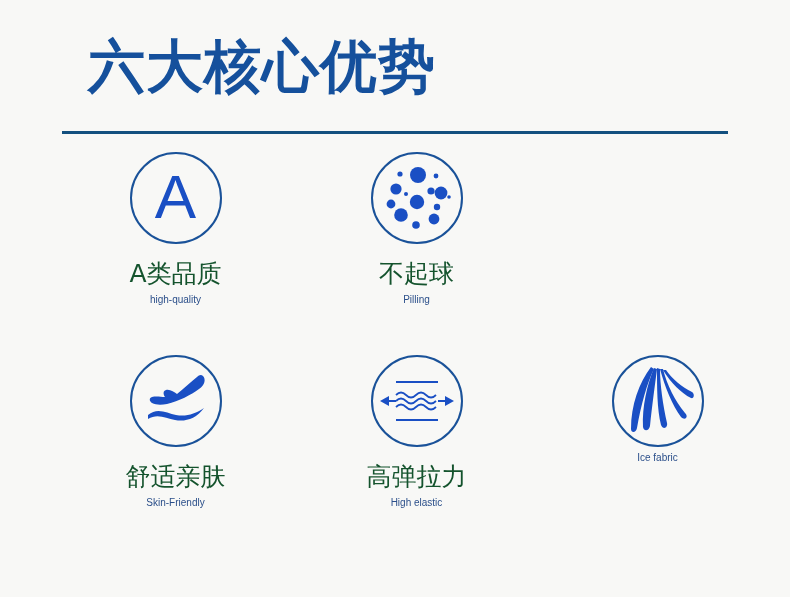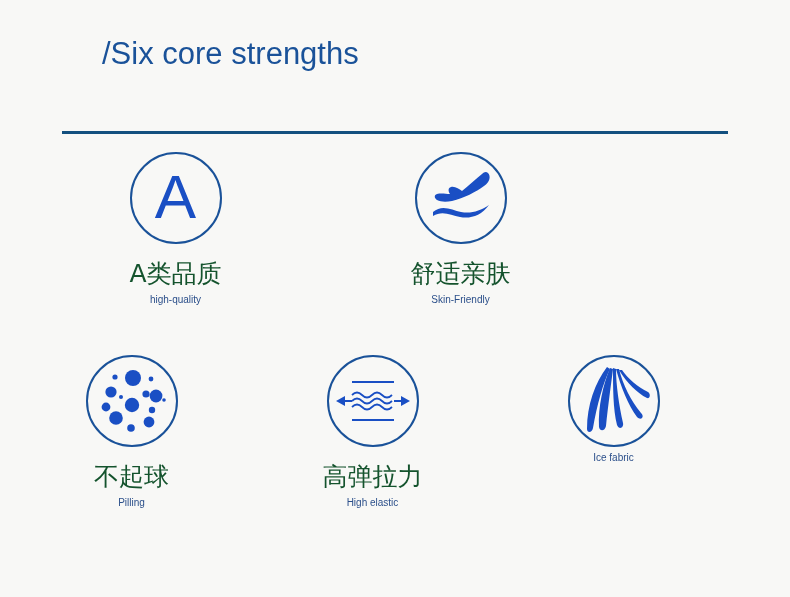--- a/index.html
+++ b/index.html
@@ -124,55 +124,35 @@
     white-space: nowrap;
   }
 </style>
 </head>
 <body>
 
 <div class="page">
 
   <div class="header">
     <div class="header-row">
-      <span class="title-en">/Six core strengths</span>
+      <span class="title-cn">六大核心优势</span>
     </div>
     <div class="divider"></div>
   </div>
 
   <div class="grid">
 
     <div class="cell cell-1">
       <div class="icon-circle">
         <span class="letter-a">A</span>
       </div>
       <div class="label-cn">A类品质</div>
       <div class="label-en">high-quality</div>
     </div>
 
-
-    <div class="cell cell-4">
-      <div class="icon-circle">
-        <svg width="66" height="56" viewBox="0 0 66 56" aria-hidden="true">
-          <g fill="#1a4fc4">
-
-            <path d="M60 3 C63 6, 62 12, 56 16 C48 22, 36 28, 24 31
-                     C18 32, 13 32, 9 30 C6 28, 6 25, 9 24
-                     C13 23, 18 24, 22 24 C20 21, 20 18, 23 17
-                     C27 16, 31 19, 34 21 C40 16, 48 9, 54 4
-                     C56 2, 58 1, 60 3 Z"></path>
-
-            <path d="M5 42 C14 34, 24 40, 33 42 C43 44, 52 41, 61 35
-                     C53 46, 42 49, 32 47 C23 45, 14 40, 5 46 Z"></path>
-          </g>
-        </svg>
-      </div>
-      <div class="label-cn">舒适亲肤</div>
-      <div class="label-en">Skin-Friendly</div>
-    </div>
 
     <div class="cell">
       <div class="icon-circle">
         <svg width="76" height="76" viewBox="0 0 76 76" aria-hidden="true">
           <g fill="#1a4fc4">
             <circle cx="39" cy="15" r="8"></circle>
             <circle cx="21" cy="14" r="2.6"></circle>
             <circle cx="57" cy="16" r="2.4"></circle>
             <circle cx="17" cy="29" r="5.6"></circle>
             <circle cx="52" cy="31" r="3.6"></circle>
@@ -185,20 +165,40 @@
             <circle cx="22" cy="55" r="6.8"></circle>
             <circle cx="55" cy="59" r="5.4"></circle>
             <circle cx="37" cy="65" r="3.8"></circle>
           </g>
         </svg>
       </div>
       <div class="label-cn">不起球</div>
       <div class="label-en">Pilling</div>
     </div>
 
+    <div class="cell cell-4">
+      <div class="icon-circle">
+        <svg width="66" height="56" viewBox="0 0 66 56" aria-hidden="true">
+          <g fill="#1a4fc4">
+
+            <path d="M60 3 C63 6, 62 12, 56 16 C48 22, 36 28, 24 31
+                     C18 32, 13 32, 9 30 C6 28, 6 25, 9 24
+                     C13 23, 18 24, 22 24 C20 21, 20 18, 23 17
+                     C27 16, 31 19, 34 21 C40 16, 48 9, 54 4
+                     C56 2, 58 1, 60 3 Z"></path>
+
+            <path d="M5 42 C14 34, 24 40, 33 42 C43 44, 52 41, 61 35
+                     C53 46, 42 49, 32 47 C23 45, 14 40, 5 46 Z"></path>
+          </g>
+        </svg>
+      </div>
+      <div class="label-cn">舒适亲肤</div>
+      <div class="label-en">Skin-Friendly</div>
+    </div>
+
     <div class="cell">
       <div class="icon-circle">
         <svg width="74" height="50" viewBox="0 0 74 50" aria-hidden="true">
           <g stroke="#1a4fc4" fill="none" stroke-width="2">
 
             <line x1="16" y1="6" x2="58" y2="6"></line>
 
             <line x1="16" y1="44" x2="58" y2="44"></line>
 
             <path d="M16 19 q5 -5 10 0 t10 0 t10 0 t10 0" stroke-width="1.8"></path>

